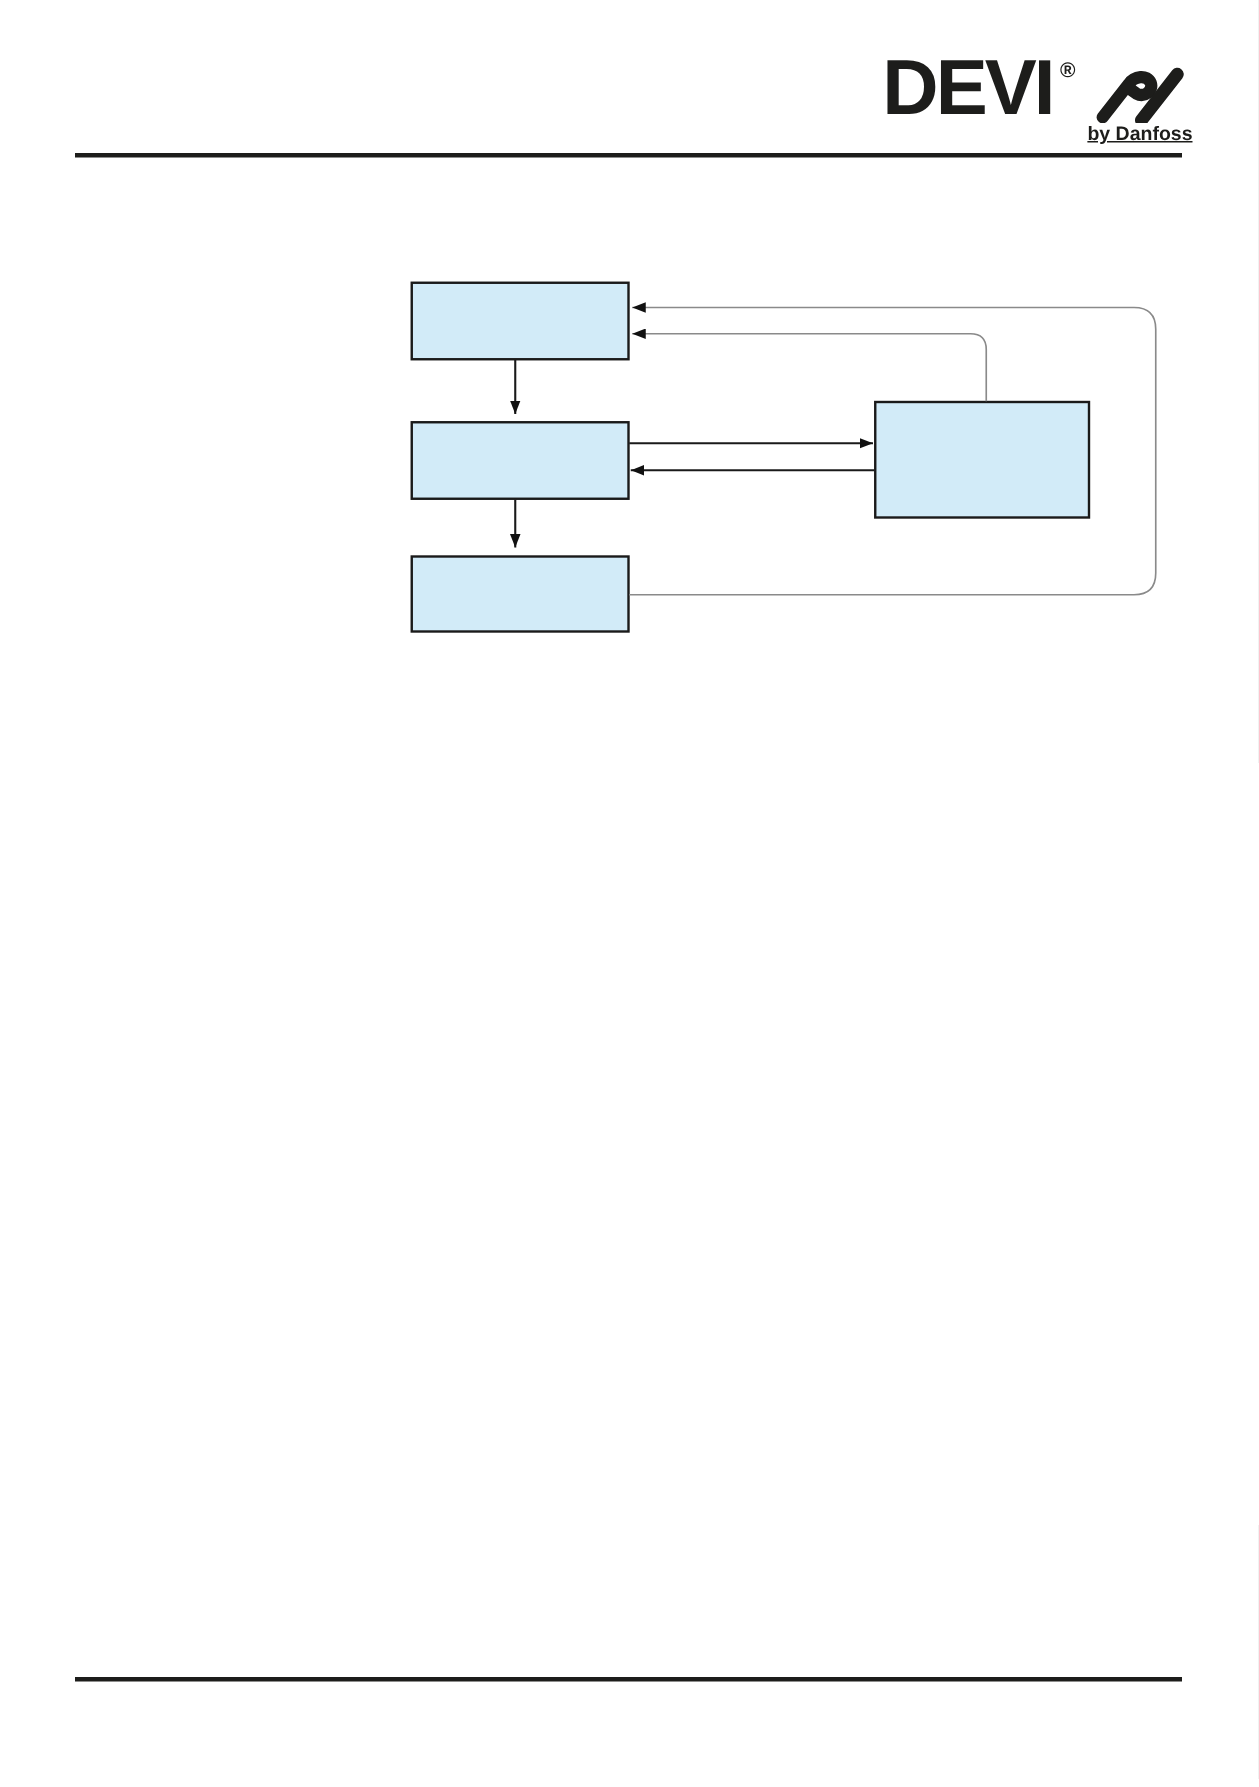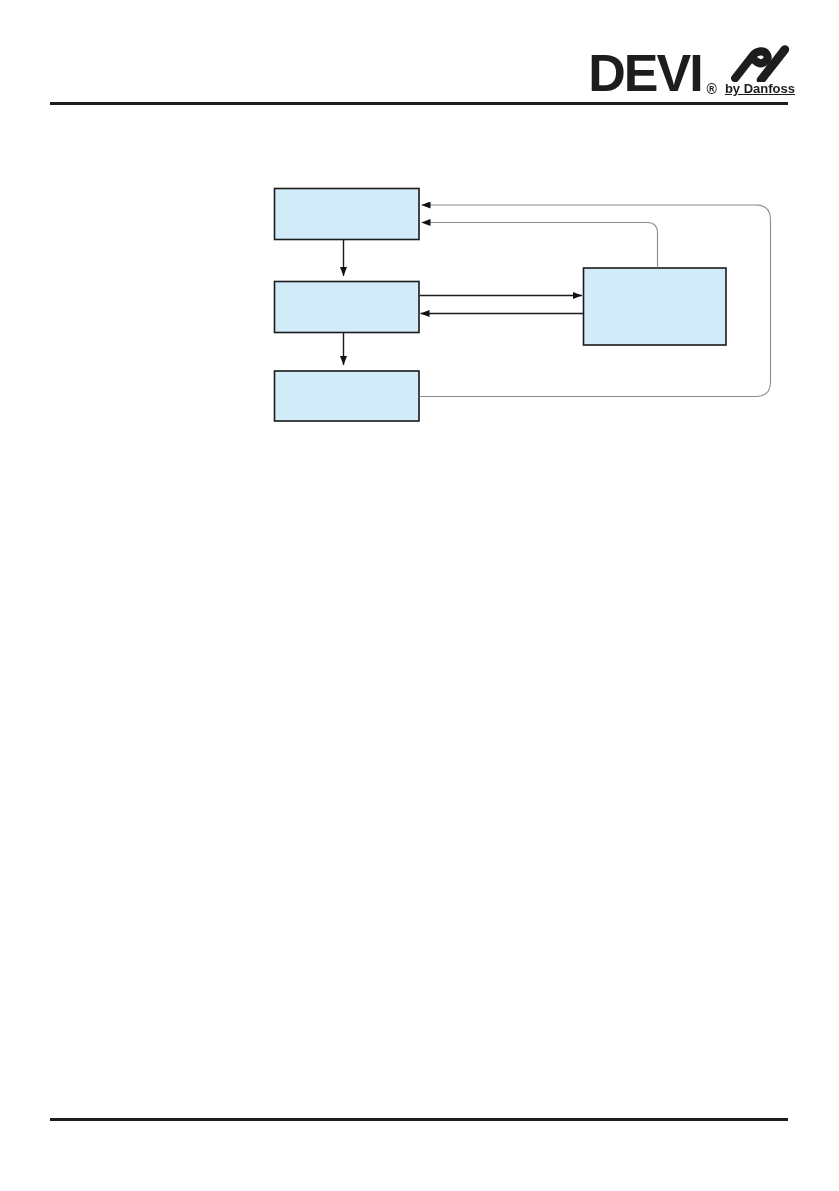--- a/index.html
+++ b/index.html
@@ -10,21 +10,21 @@
     background:#ffffff;
     overflow:hidden;
     font-family:"Liberation Sans", sans-serif;
   }
   
   .logo{
     position:absolute;
     top:36px;
     right:44px;
     display:flex;
-    align-items:flex-end;
+    align-items:flex-start;
     gap:4px;
     color:#1d1d1b;
   }
   .brand{
     font-size:52px;
     line-height:46px;
     font-weight:bold;
     letter-spacing:-2px;
     color:#1d1d1b;
   }

